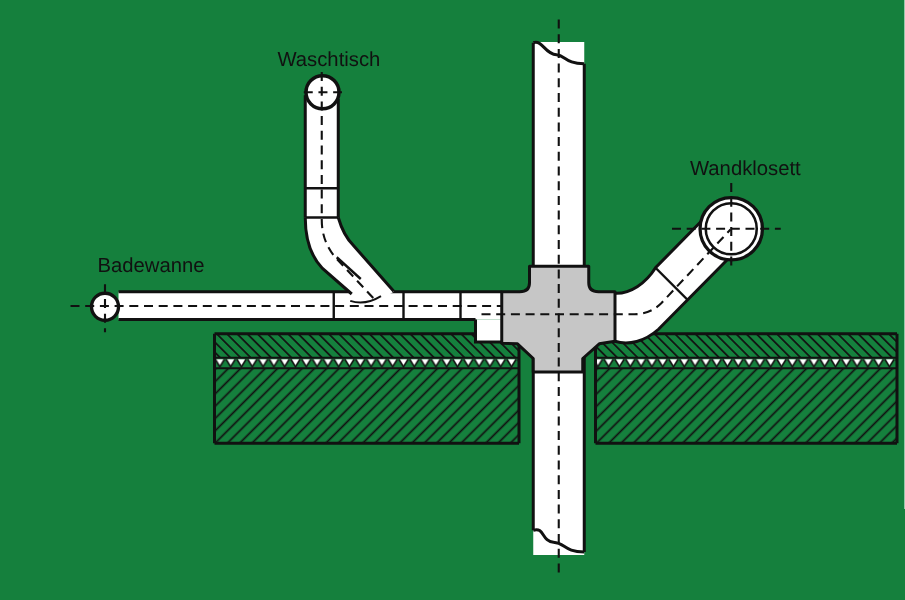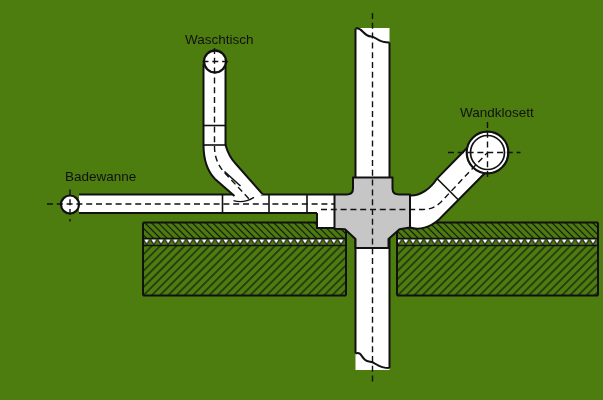--- a/index.html
+++ b/index.html
@@ -1,16 +1,16 @@
 <!DOCTYPE html>
 <html><head>
 <meta charset="utf-8">
 <style>
   html,body{margin:0;padding:0;background:#ffffff;}
-  #canvas{position:relative;width:603px;height:400px;background:#4d7c0f;overflow:hidden;
+  #canvas{position:relative;width:603px;height:400px;background:#15803d;overflow:hidden;
           font-family:"Liberation Sans", sans-serif;}
   svg{display:block;}
   .ln{stroke:#111111;fill:none;stroke-width:2;stroke-linecap:butt;}
   .ln-thin{stroke:#111111;fill:none;stroke-width:1.6;}
   .ln-hair{stroke:#111111;fill:none;stroke-width:1.3;}
   .dash{stroke:#111111;fill:none;stroke-width:1.4;stroke-dasharray:6 3.8;}
   .whitefill{fill:#ffffff;stroke:none;}
   .lbl{font-family:"Liberation Sans", sans-serif;font-size:13.5px;fill:#111111;}
 </style>
 </head>

